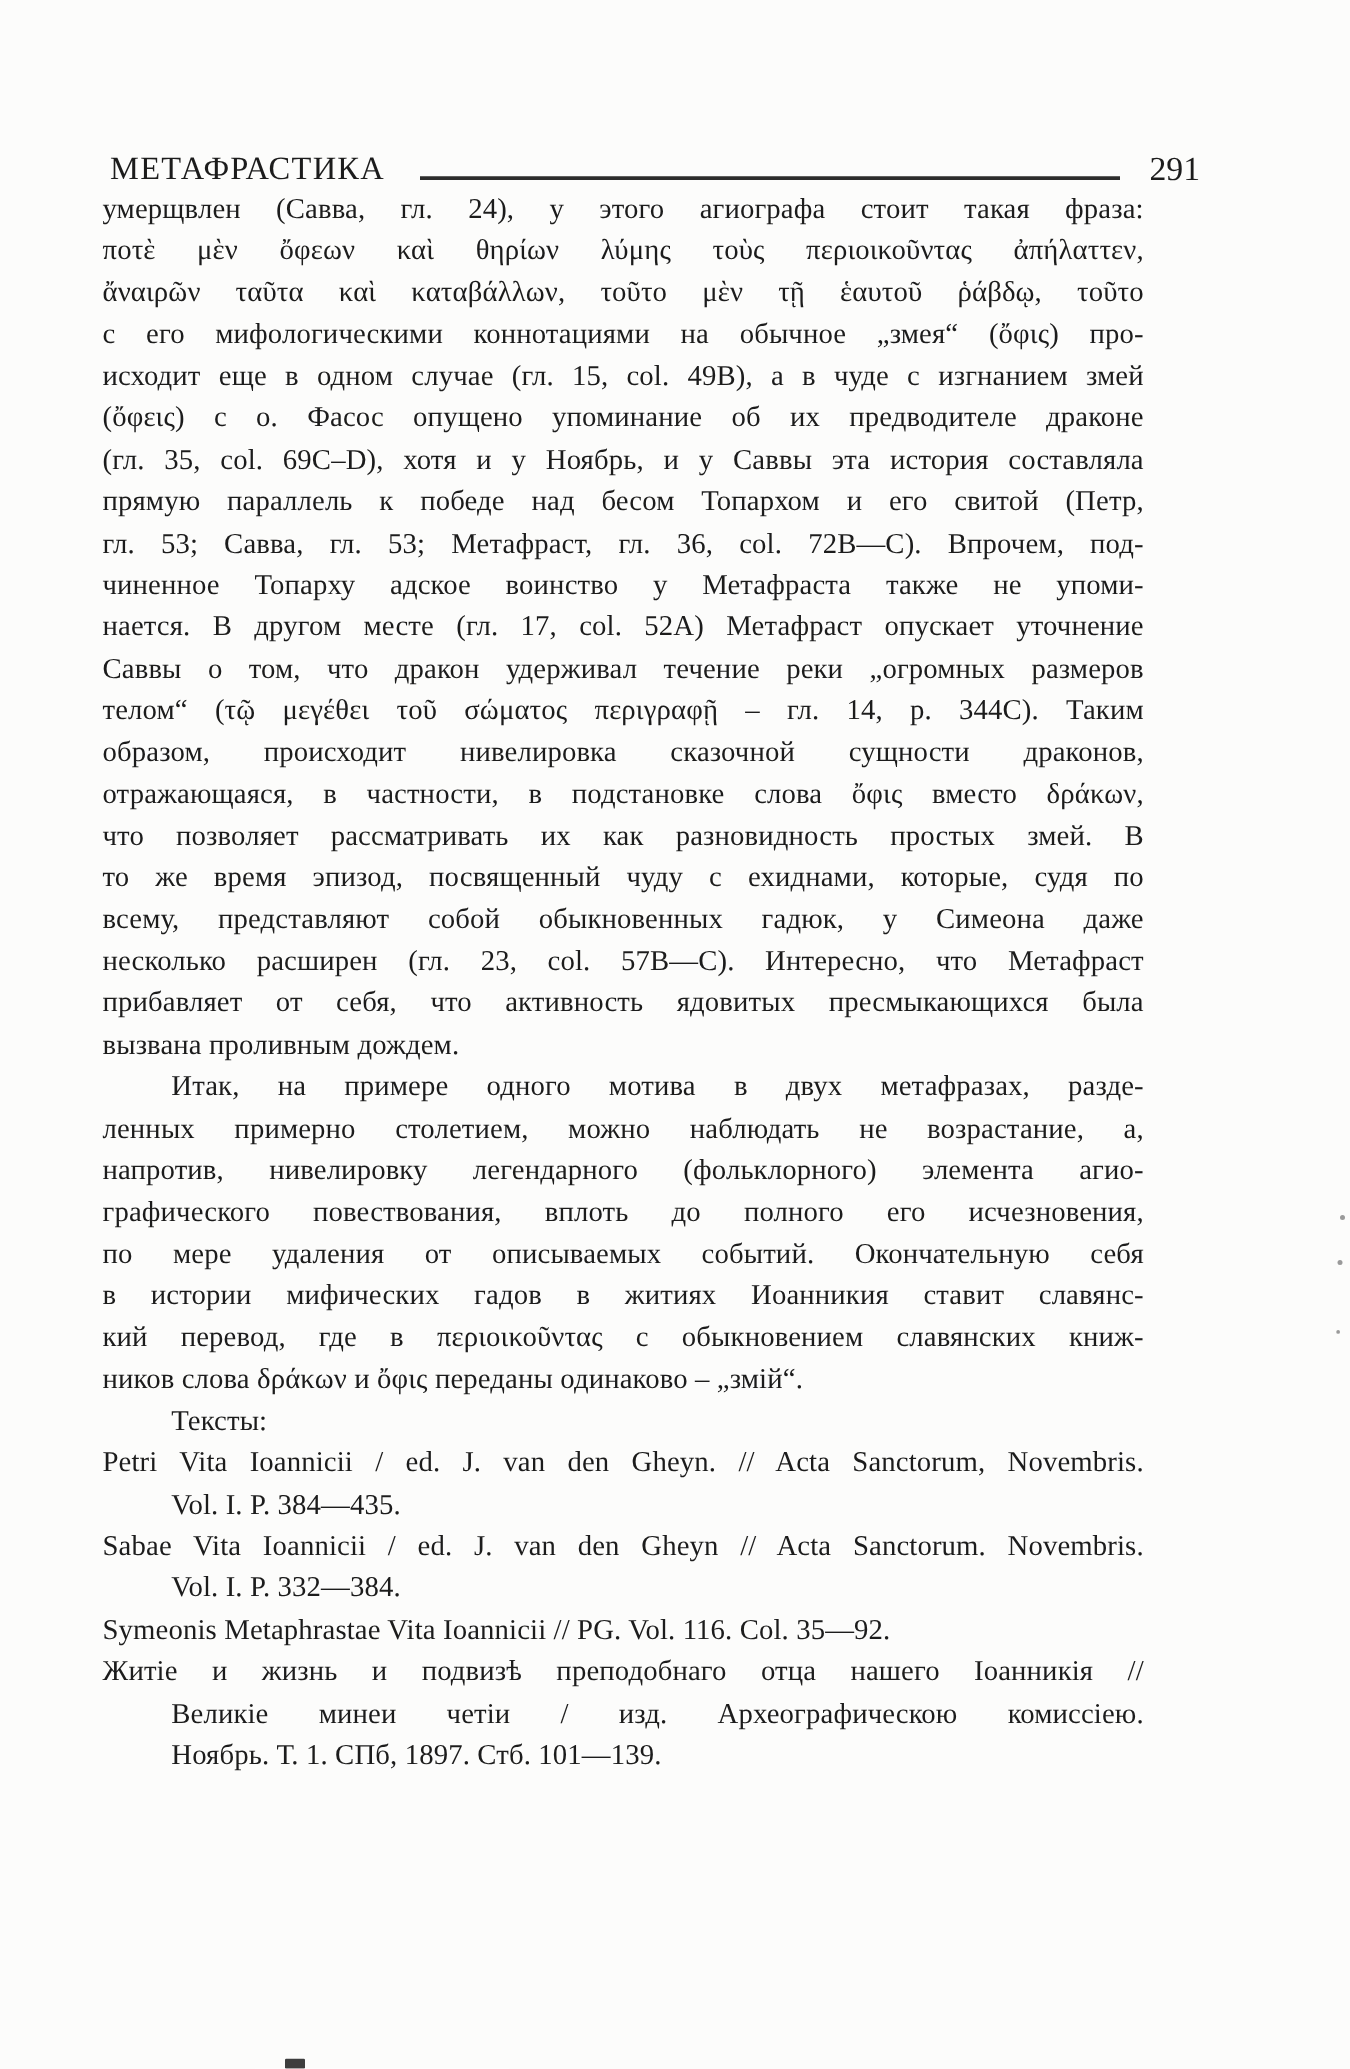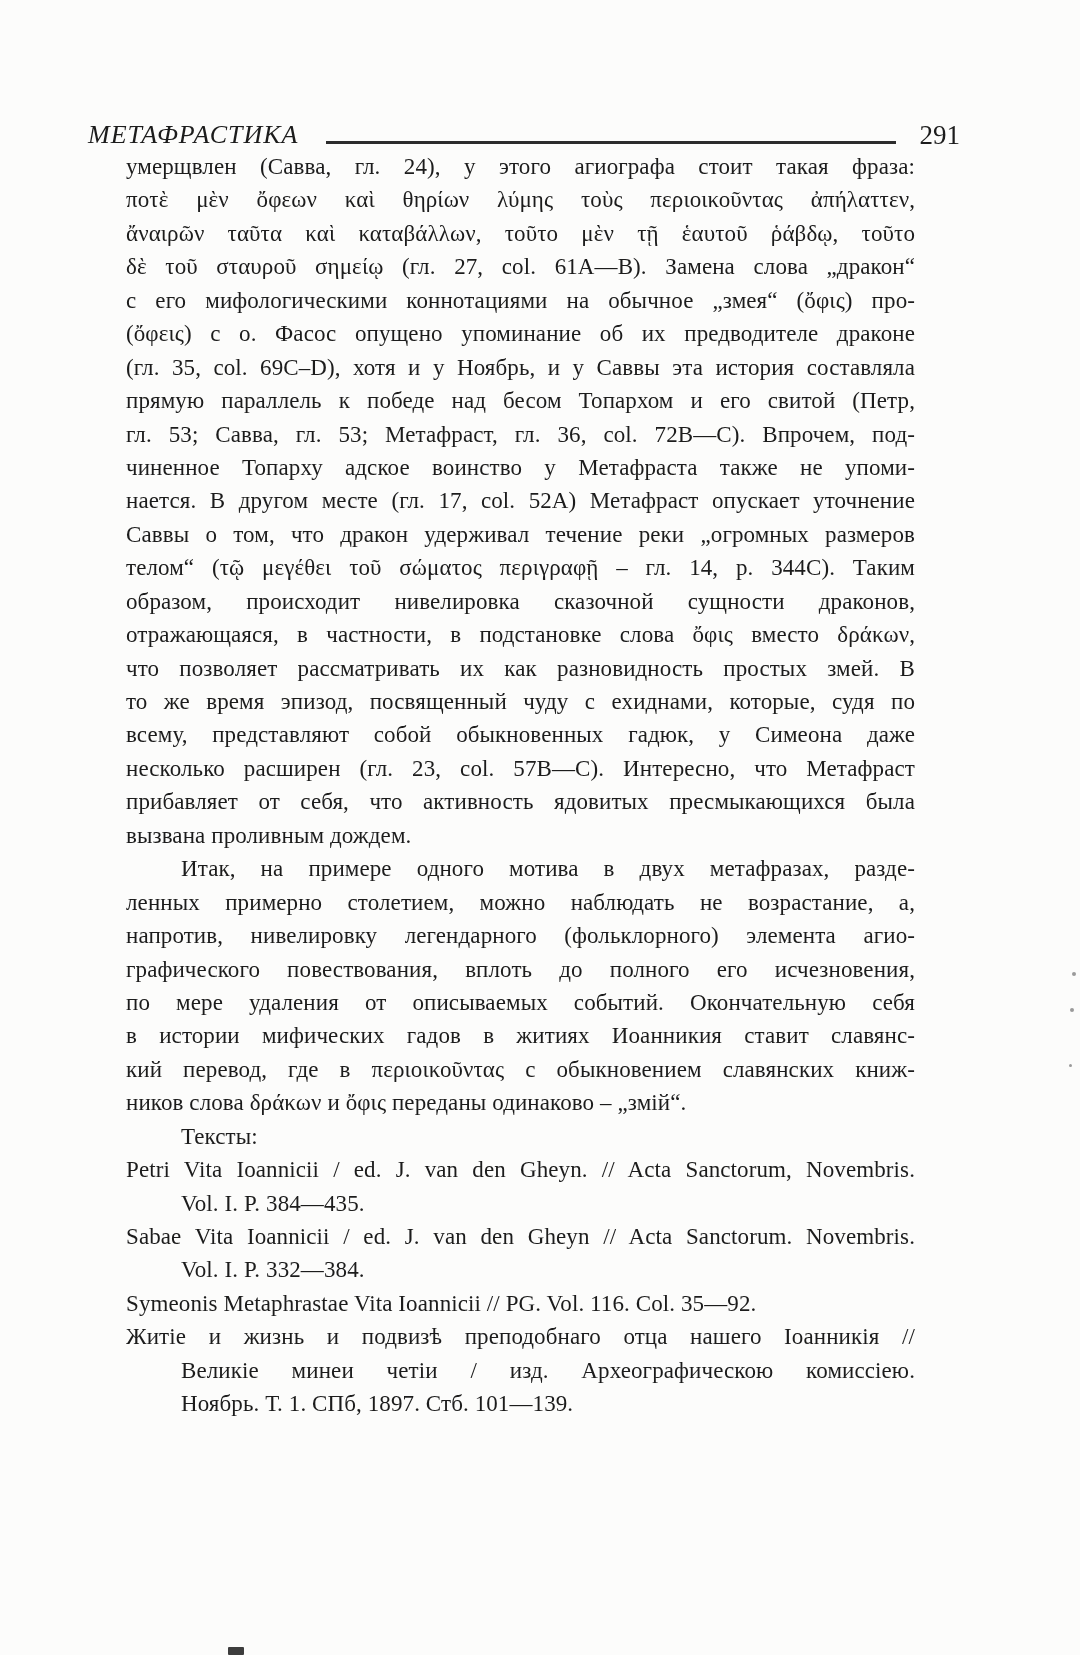--- a/index.html
+++ b/index.html
@@ -18,21 +18,20 @@
   }
   .header {
     position: absolute;
     left: 88px;
     top: 92px;
     width: 872px;
     display: flex;
     align-items: flex-end;
   }
   .header .title {
-    font-style: italic;
     font-size: 26px;
     letter-spacing: 1px;
     white-space: nowrap;
     line-height: 30px;
   }
   .header .rule {
     flex: 1;
     border-bottom: 3px solid #2c2c2c;
     margin: 0 24px 6px 28px;
     height: 0;
@@ -48,21 +47,20 @@
     left: 82px;
     top: 150px;
     width: 833px;
   }
   .line {
     font-size: 23px;
     line-height: 33.45px;
     height: 33.45px;
     white-space: nowrap;
     letter-spacing: 0.1px;
-    margin-left: 44px;
   }
   .line.justify {
     white-space: normal;
     text-align: justify;
     text-align-last: justify;
   }
   .line.indent {
     padding-left: 55px;
   }
   .artifact {
@@ -89,22 +87,22 @@
 <div class="page">
   <div class="header">
     <span class="title">МЕТАФРАСТИКА</span>
     <span class="rule"></span>
     <span class="pagenum">291</span>
   </div>
   <div class="body">
       <div class="line justify">умерщвлен (Савва, гл. 24), у этого агиографа стоит такая фраза:</div>
       <div class="line justify">ποτὲ μὲν ὄφεων καὶ θηρίων λύμης τοὺς περιοικοῦντας ἀπήλαττεν,</div>
       <div class="line justify">ἄναιρῶν ταῦτα καὶ καταβάλλων, τοῦτο μὲν τῇ ἑαυτοῦ ῥάβδῳ, τοῦτο</div>
-      <div class="line justify">δὲ τοῦ σταυροῦ σημείῳ (гл. 27, col. 61A—B). Замена слова „дракон“</div>
       <div class="line justify">с его мифологическими коннотациями на обычное „змея“ (ὄφις) про-</div>
+      <div class="line justify">исходит еще в одном случае (гл. 15, col. 49B), а в чуде с изгнанием змей</div>
       <div class="line justify">(ὄφεις) с о. Фасос опущено упоминание об их предводителе драконе</div>
       <div class="line justify">(гл. 35, col. 69C–D), хотя и у Ноябрь, и у Саввы эта история составляла</div>
       <div class="line justify">прямую параллель к победе над бесом Топархом и его свитой (Петр,</div>
       <div class="line justify">гл. 53; Савва, гл. 53; Метафраст, гл. 36, col. 72B—C). Впрочем, под-</div>
       <div class="line justify">чиненное Топарху адское воинство у Метафраста также не упоми-</div>
       <div class="line justify">нается. В другом месте (гл. 17, col. 52A) Метафраст опускает уточнение</div>
       <div class="line justify">Саввы о том, что дракон удерживал течение реки „огромных размеров</div>
       <div class="line justify">телом“ (τῷ μεγέθει τοῦ σώματος περιγραφῇ – гл. 14, p. 344C). Таким</div>
       <div class="line justify">образом, происходит нивелировка сказочной сущности драконов,</div>
       <div class="line justify">отражающаяся, в частности, в подстановке слова ὄφις вместо δράκων,</div>

